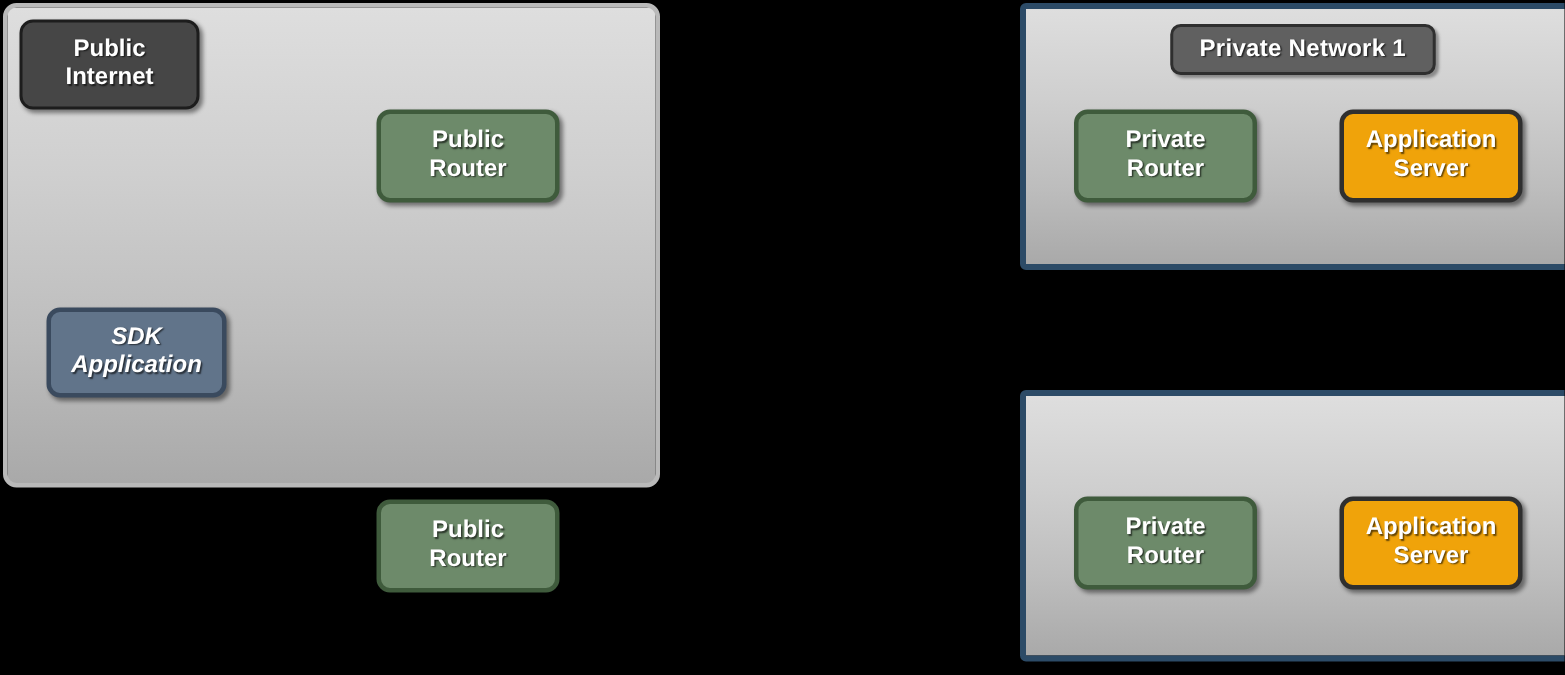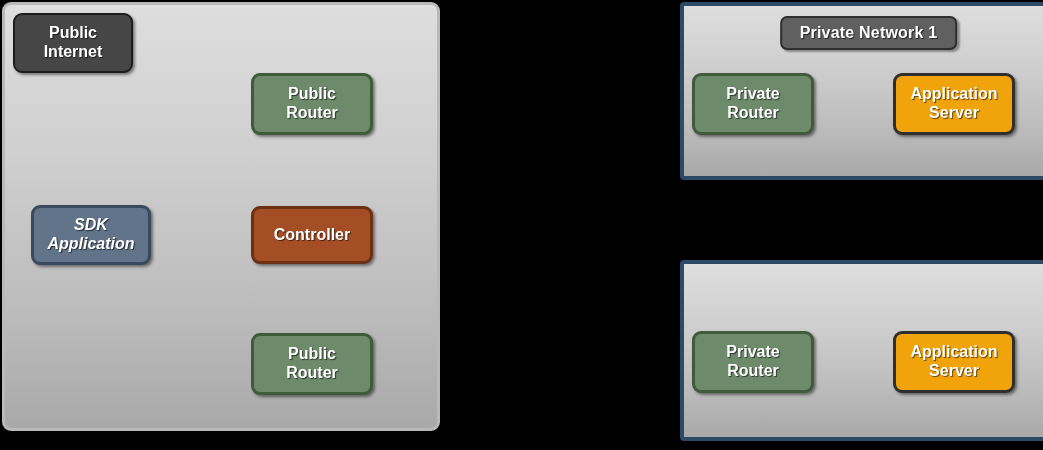--- a/index.html
+++ b/index.html
@@ -20,21 +20,21 @@
     position: absolute;
     box-sizing: border-box;
     border-radius: 9px;
     background: linear-gradient(to bottom, #dedede 0%, #cfcfcf 35%, #bdbdbd 70%, #a9a9a9 100%);
     box-shadow: 4px 4px 0 rgba(0,0,0,0.55);
   }
   .zone-public {
     left: 2px;
     top: 2px;
     width: 438px;
-    height: 429px;
+    height: 323px;
     border: 3px solid #b9b9b9;
   }
   .zone-private {
     left: 680px;
     width: 377px;
     border: 4px solid #2c4b67;
     border-radius: 4px;
   }
   .zone-private-1 { top: 2px;   height: 178px; }
   .zone-private-2 { top: 260px; height: 181px; }
@@ -84,21 +84,21 @@
   .node-appserver  { background: #f0a30a; border: 3px solid #2f2f2f; }
 
   
   .n-public-internet { left: 8px;   top: 8px;   width: 120px; height: 60px; }
   .n-public-router-1 { left: 246px; top: 68px;  width: 122px; height: 62px; }
   .n-sdk-app         { left: 26px;  top: 200px; width: 120px; height: 60px; }
   .n-controller      { left: 246px; top: 201px; width: 122px; height: 58px; }
   .n-public-router-2 { left: 246px; top: 328px; width: 122px; height: 62px; }
 
   
-  .n-private-router  { left: 8px;  top: 67px;  width: 122px; height: 62px; }
+  .n-private-router  { left: 32px;  top: 67px;  width: 122px; height: 62px; }
   .n-app-server      { left: 209px; top: 67px;  width: 122px; height: 62px; }
 </style>
 </head>
 <body>
 
 <div class="zone zone-public">
 
   <div class="node node-internet n-public-internet">
     <span class="node-label">Public
 Internet</span>
@@ -107,23 +107,20 @@
   <div class="node node-router n-public-router-1">
     <span class="node-label">Public
 Router</span>
   </div>
 
   <div class="node node-sdk n-sdk-app">
     <span class="node-label">SDK
 Application</span>
   </div>
 
-  <div class="node node-controller n-controller">
-    <span class="node-label">Controller</span>
-  </div>
 
   <div class="node node-router n-public-router-2">
     <span class="node-label">Public
 Router</span>
   </div>
 
 </div>
 
 <div class="zone zone-private zone-private-1">
 

